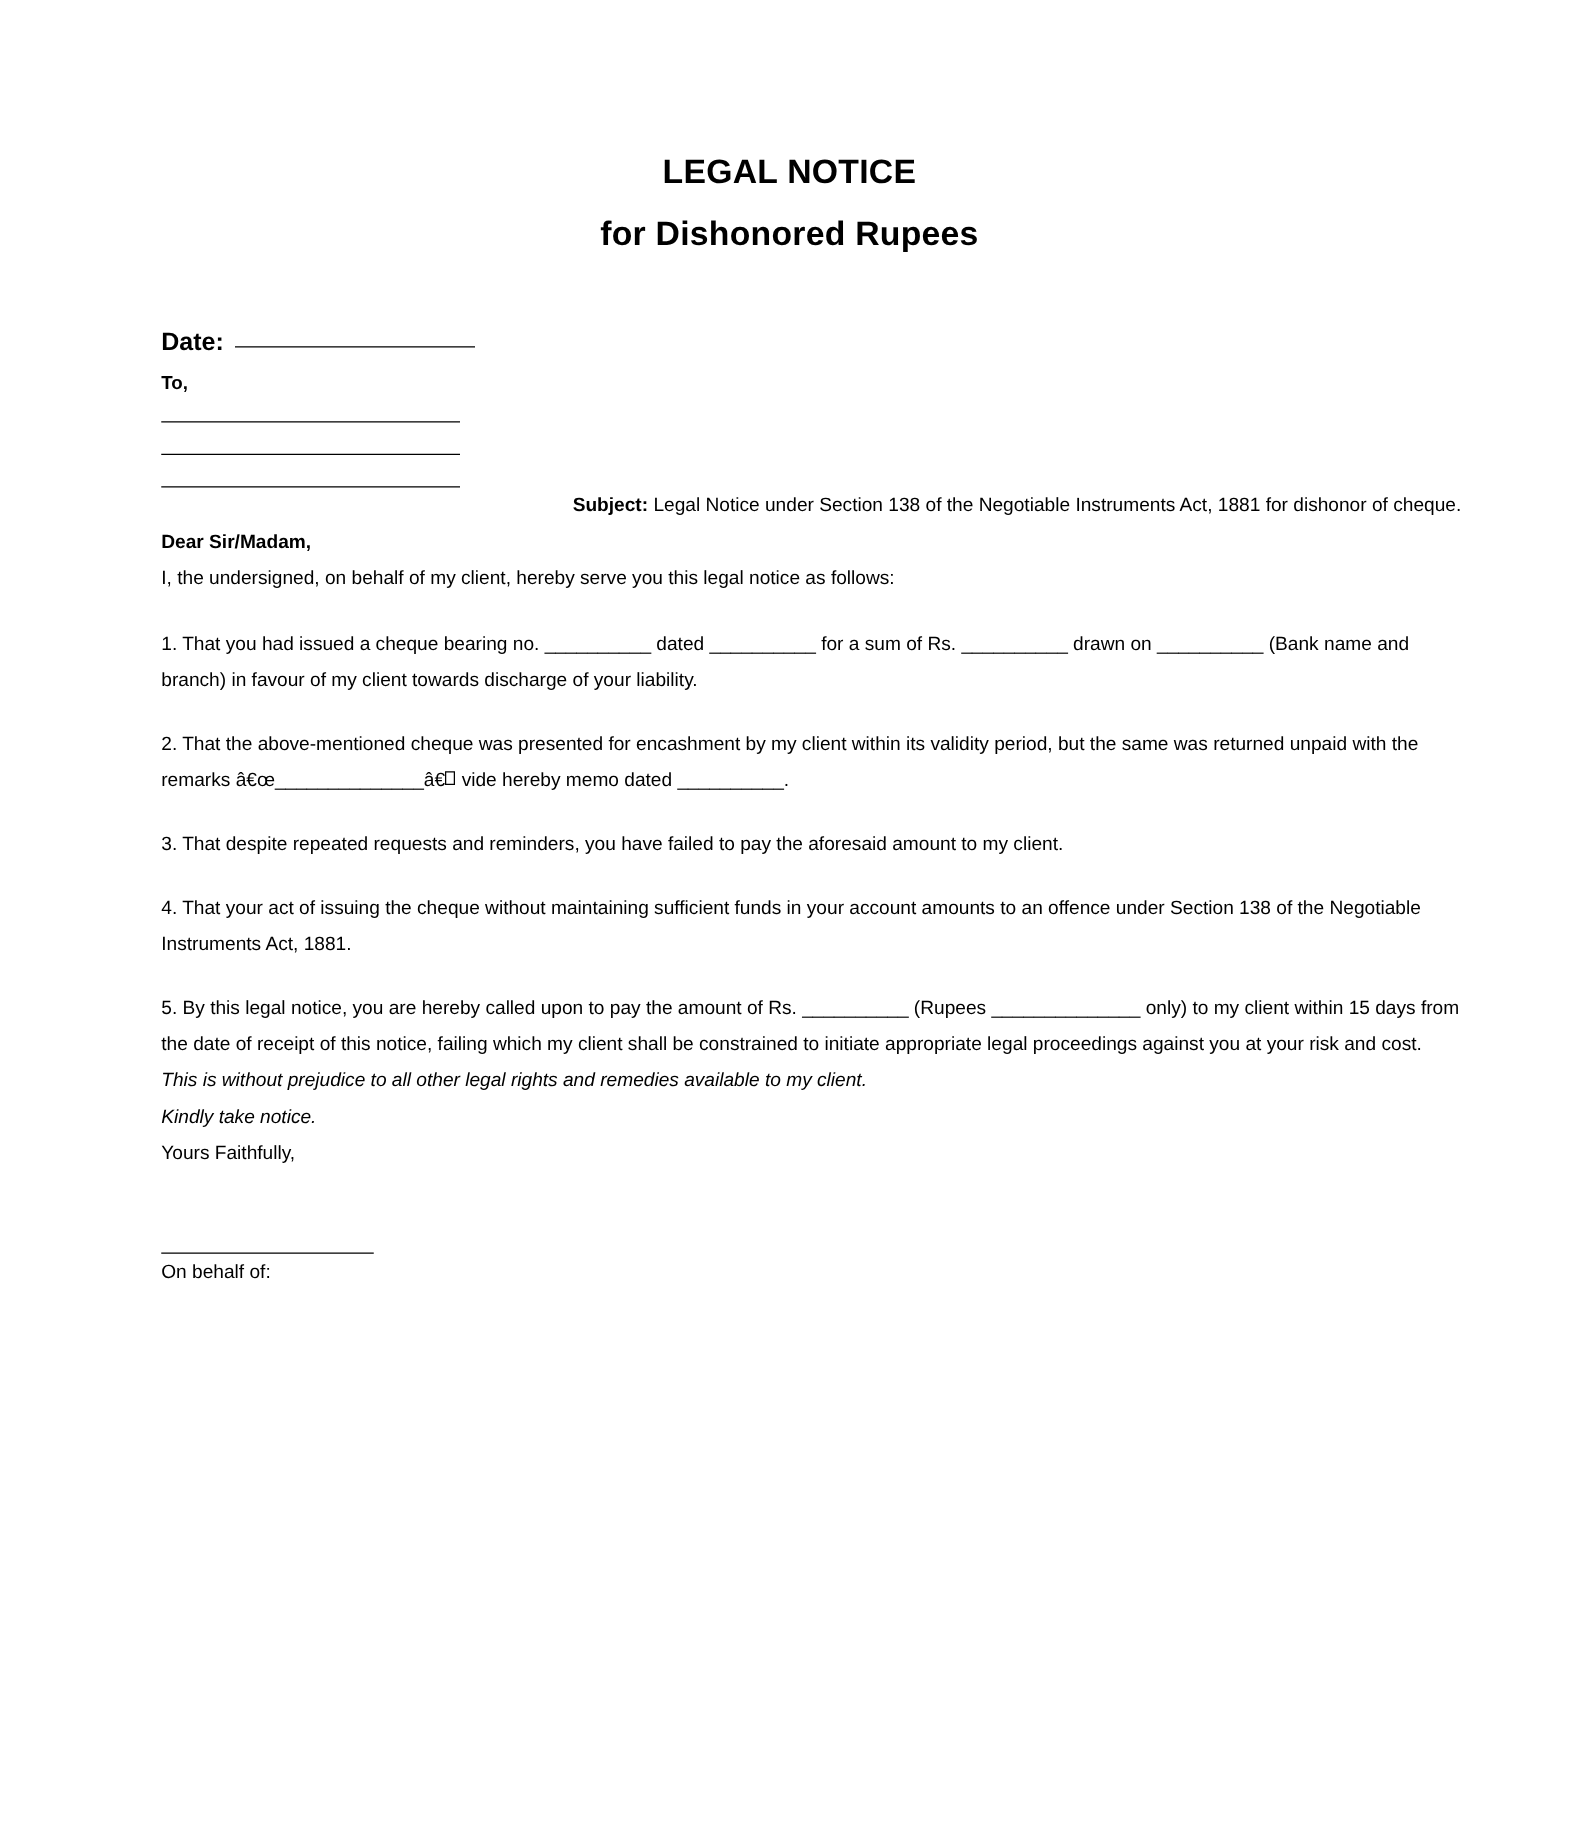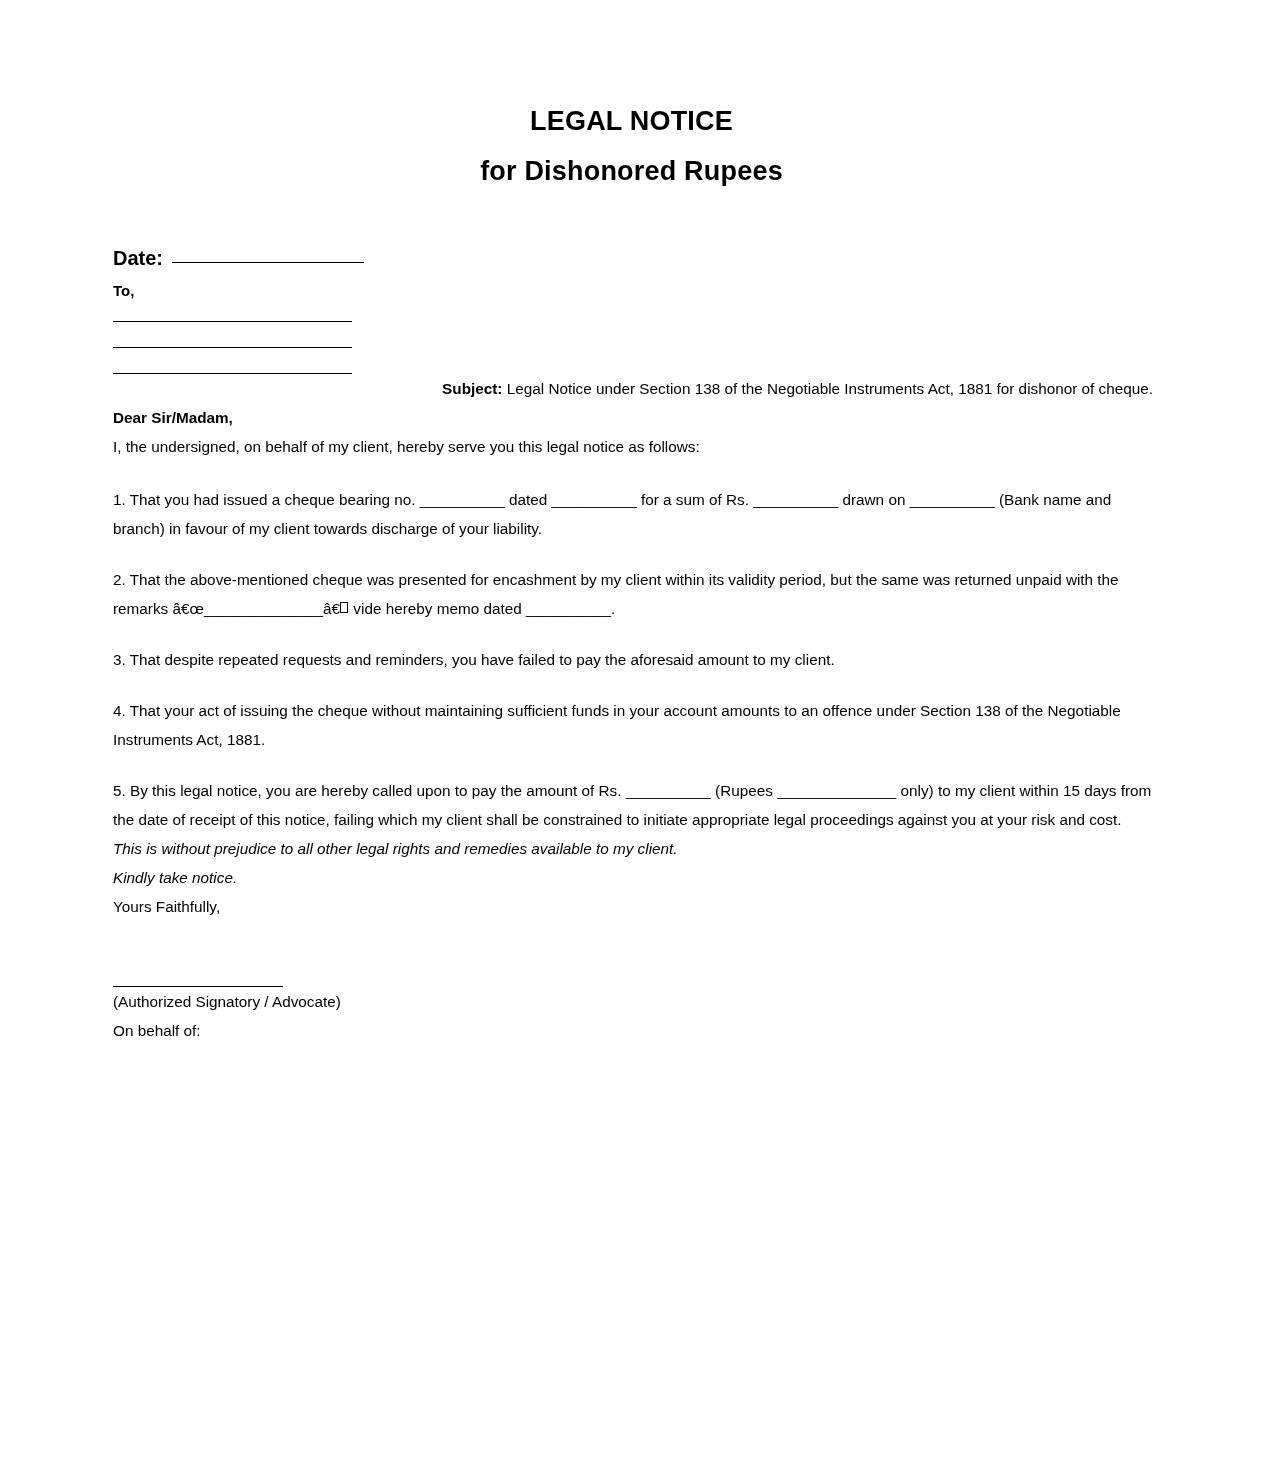--- a/index.html
+++ b/index.html
@@ -13,21 +13,21 @@
     font-family: "Liberation Sans", sans-serif;
     color: #000000;
     -webkit-font-smoothing: antialiased;
   }
 
   .page {
     position: relative;
     width: 1263px;
     height: 1046px;
     box-sizing: border-box;
-    padding: 0;
+    padding: 16px;
     overflow: hidden;
   }
 
   
   .title-block {
     padding-top: 108px;
     text-align: center;
   }
   .title-line {
     font-size: 27px;
@@ -185,18 +185,17 @@
     </p>
 
     <p class="para closing">This is without prejudice to all other legal rights and remedies available to my client.</p>
 
     <p class="para closing">Kindly take notice.</p>
 
     <p class="para signoff">Yours Faithfully,</p>
 
     <div class="sign-rule"></div>
 
-    <p class="para sign-caption">(Authorized Signatory / Advocate)</p>
 
     <p class="para sign-behalf">On behalf of:</p>
 
   </div>
 </div>
 
 </body></html>

